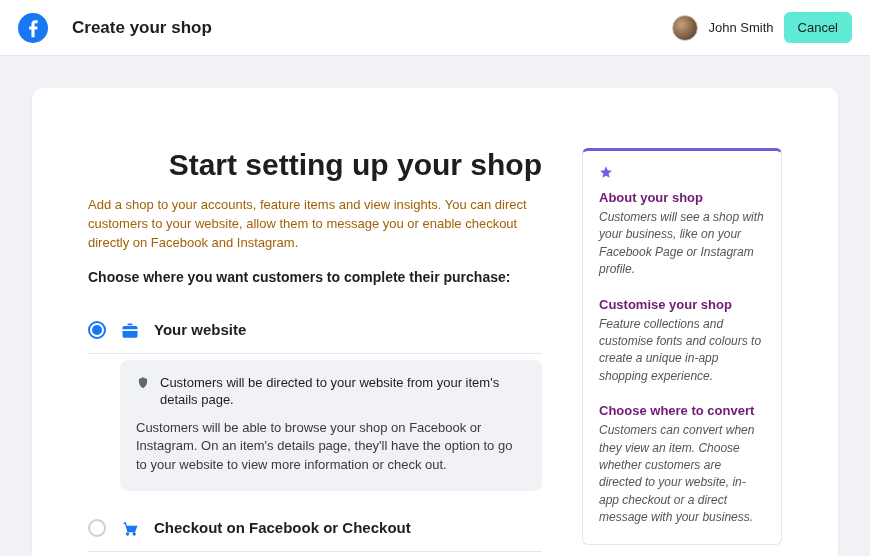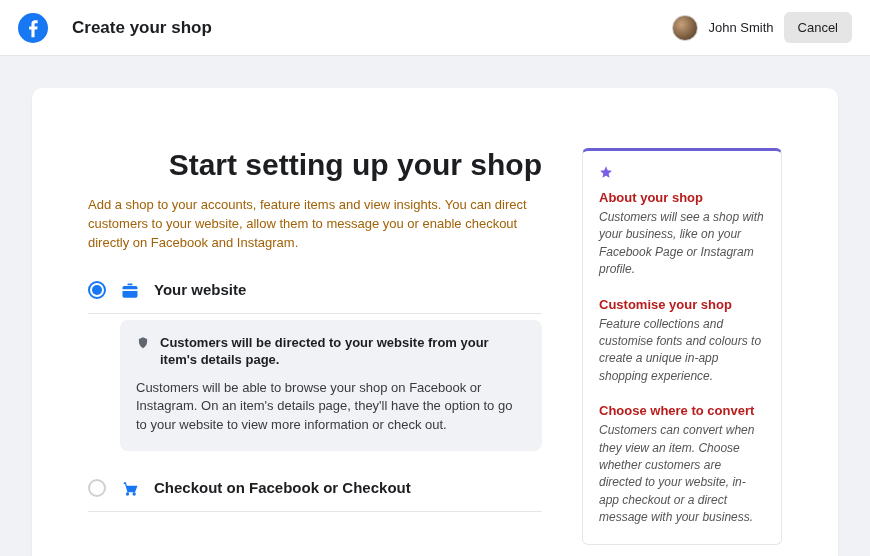--- a/index.html
+++ b/index.html
@@ -26,21 +26,21 @@
   .fb-logo svg { width: 28px; height: 28px; }
   .topbar-title { font-weight: 700; font-size: 17px; }
   .topbar-right { display: flex; align-items: center; gap: 10px; }
   .avatar {
     width: 26px; height: 26px; border-radius: 50%;
     background: radial-gradient(circle at 35% 35%, #c7a07a 0%, #7a5c3e 60%, #4a3a28 100%);
     border: 1px solid #ccc;
   }
   .username { font-size: 13px; }
   .cancel-btn {
-    background: #e5e5e5; border: none; border-radius: 6px;
+    background: #5eead4; border: none; border-radius: 6px;
     padding: 8px 14px; font-size: 13px; color: #1c1e21; cursor: pointer;
   }
   .page {
     max-width: 806px;
     margin: 32px auto 0;
     background: #fff;
     border-radius: 10px;
     box-shadow: 0 1px 2px rgba(0,0,0,.08);
     padding: 60px 56px 20px;
   }
@@ -83,26 +83,26 @@
   .opt-icon { width: 20px; height: 20px; color: #1877f2; flex-shrink: 0; }
   .opt-label { font-weight: 700; font-size: 15px; }
   .info-card {
     background: #f0f2f5;
     border-radius: 8px;
     padding: 14px 16px 16px;
     margin: 6px 0 16px 32px;
   }
   .info-head { display: flex; gap: 10px; align-items: flex-start; margin-bottom: 10px; }
   .shield-icon { flex-shrink: 0; width: 14px; margin-top: 2px; color: #606770; }
-  .info-title { font-weight: 700; font-size: 13px; line-height: 1.35; }
+  .info-title { font-weight: 400; font-size: 13px; line-height: 1.35; }
   .info-body { font-size: 13px; line-height: 1.45; color: #3a3b3c; }
   .star-icon { color: #7a5fe6; margin-bottom: 8px; display: block; width: 14px; }
   .side-block { margin-bottom: 18px; }
   .side-block:last-child { margin-bottom: 0; }
-  .side-title { font-weight: 700; font-size: 13px; margin-bottom: 4px; color: #b91c1c; }
+  .side-title { font-weight: 700; font-size: 13px; margin-bottom: 4px; color: #701a75; }
   .side-text { font-size: 12px; line-height: 1.45; color: #555; font-style: italic; }
 </style>
 </head>
 <body>
 
 <div class="topbar">
   <div class="topbar-left">
     <div class="fb-logo">
       <svg viewBox="0 0 36 36" fill="none">
           <circle cx="18" cy="18" r="18" fill="#1877f2"></circle>
@@ -116,20 +116,21 @@
     <div class="username">John Smith</div>
     <button class="cancel-btn">Cancel</button>
   </div>
 </div>
 
 <div class="page">
   <div class="columns">
     <div class="main-col">
       <h1>Start setting up your shop</h1>
       <p class="intro">Add a shop to your accounts, feature items and view insights. You can direct customers to your website, allow them to message you or enable checkout directly on Facebook and Instagram.</p>
+      <div class="subhead">Choose where you want customers to complete their purchase:</div>
 
       <div class="option">
         <div class="radio-outer selected">
             <div class="radio-dot"></div>
           </div>
         <span class="opt-icon">
           <svg viewBox="0 0 24 24" fill="currentColor">
               <path d="M10 3h4a1 1 0 0 1 1 1v2h4a2 2 0 0 1 2 2v2H3V8a2 2 0 0 1 2-2h4V4a1 1 0 0 1 1-1zm-1 3h6V5h-6v1zM3 12h18v6a2 2 0 0 1-2 2H5a2 2 0 0 1-2-2v-6z"></path>
             </svg>
         </span>

